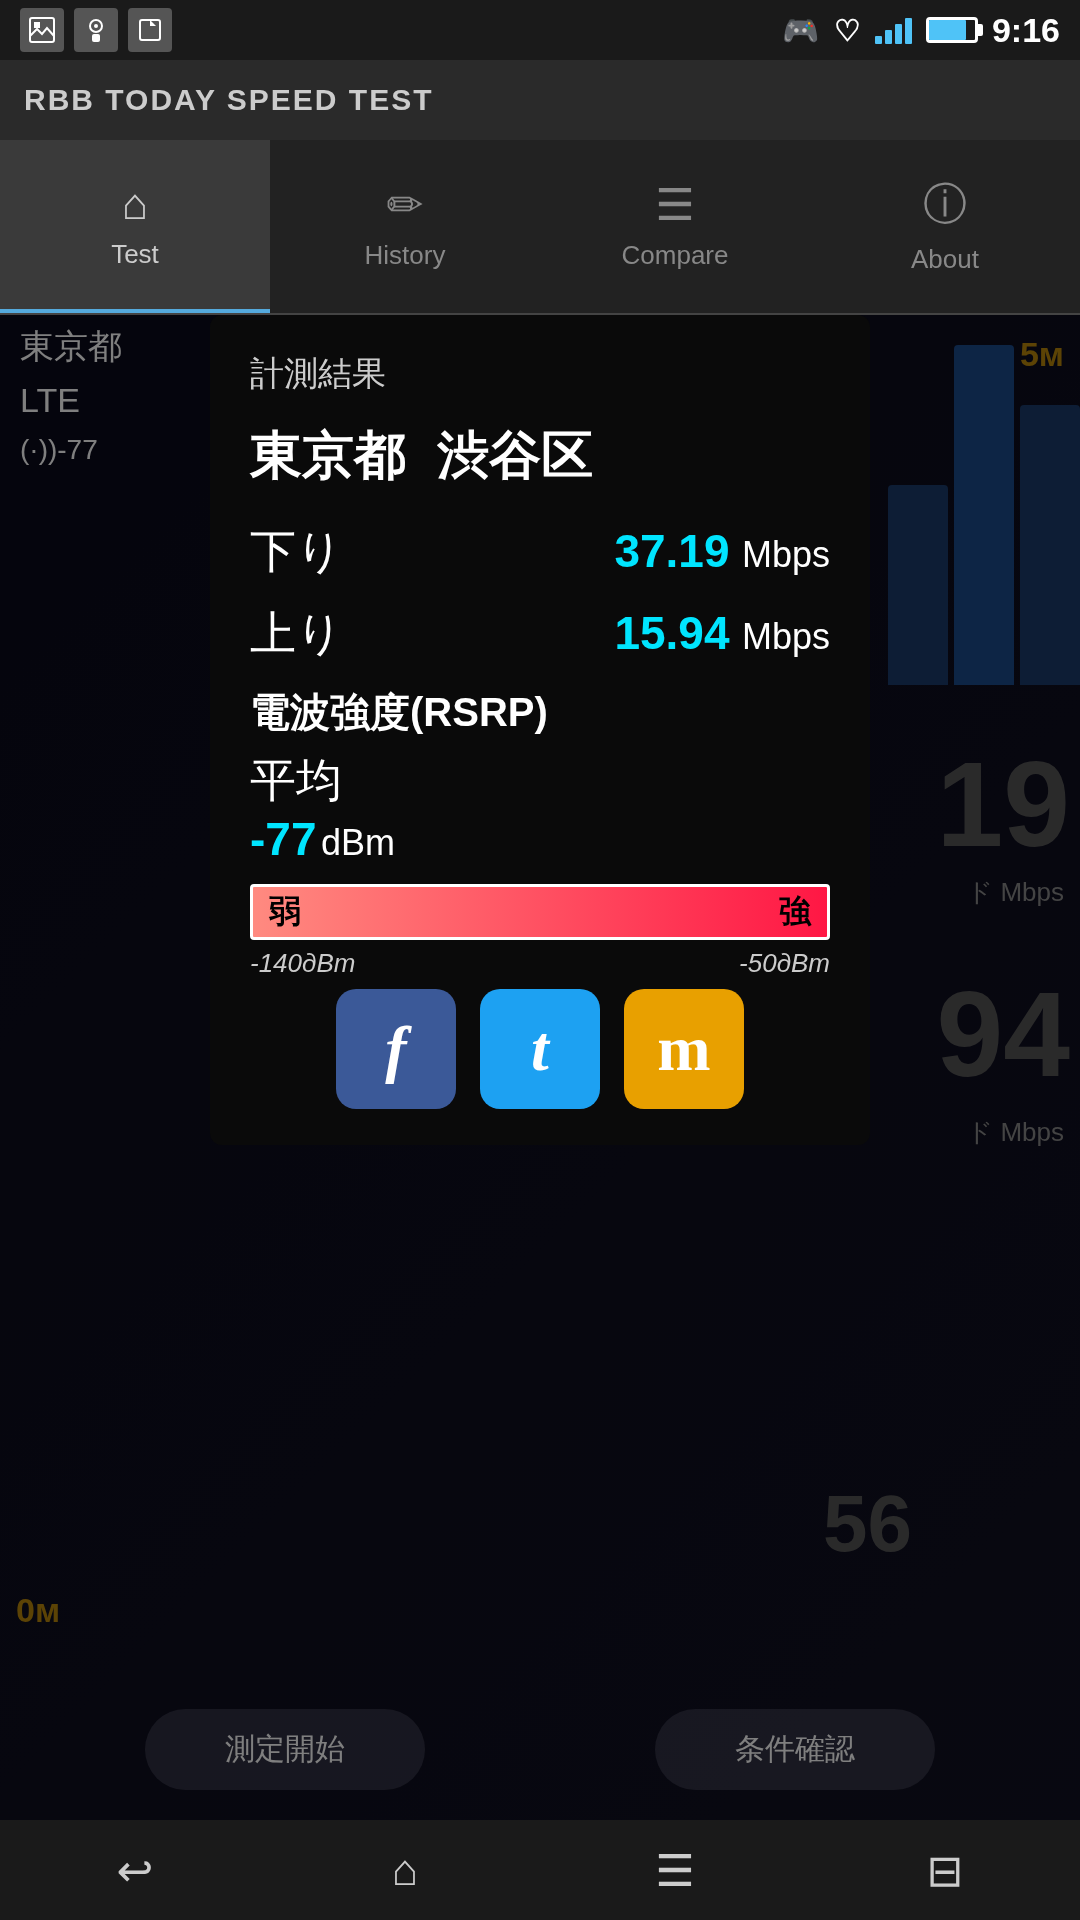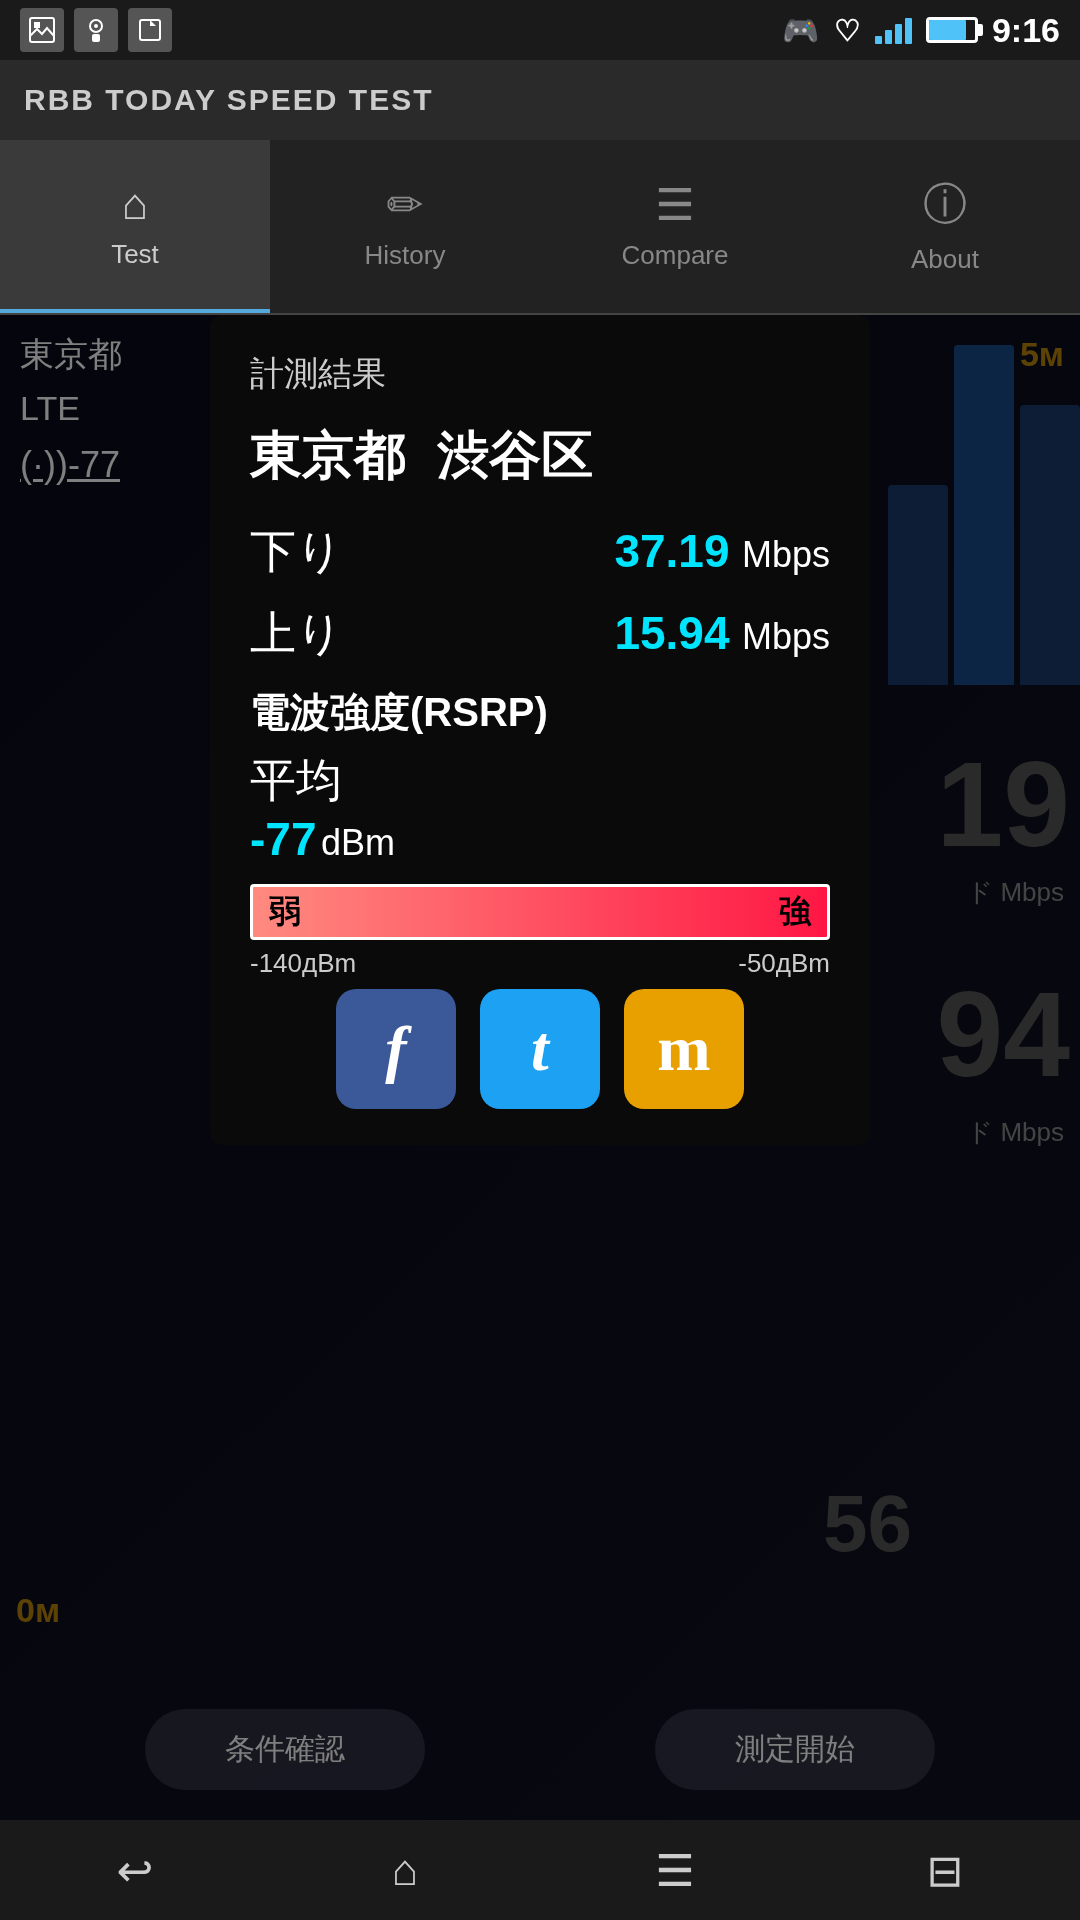--- a/index.html
+++ b/index.html
@@ -125,21 +125,21 @@
     }
     .tab-icon {
       font-size: 44px;
       color: inherit;
     }
 
     
     .bg-text-left {
       position: absolute;
       left: 20px;
-      top: 12px;
+      top: 4px;
       color: #fff;
       font-size: 34px;
       line-height: 1.6;
     }
     .bg-big-number {
       position: absolute;
       right: 20px;
       color: #555;
       font-size: 120px;
       font-weight: bold;
@@ -274,20 +274,21 @@
     }
     .signal-meter-strong {
       font-size: 32px;
       color: #000;
       font-weight: bold;
     }
     .signal-labels {
       display: flex;
       justify-content: space-between;
       margin-bottom: 8px;
+      font-style: italic;
     }
     .signal-label {
       font-size: 26px;
       color: #ccc;
     }
 
     
     .social-row {
       display: flex;
       justify-content: center;
@@ -429,21 +430,21 @@
     </div>
   </div>
 
   <div id="scrollable-content">
 
     <div style="position:absolute;top:0;left:0;right:0;bottom:0;background:linear-gradient(135deg,#0a0a1a 0%,#111122 100%);">
 
       <div class="bg-text-left">
         <div>東京都</div>
         <div>LTE</div>
-        <div style="font-size:36px;text-decoration:underline;">(·))-77</div>
+        <div style="font-size:28px;">(·))-77</div>
       </div>
 
       <div class="bg-bars">
         <div class="bg-bar" style="height:200px;"></div>
         <div class="bg-bar" style="height:340px;background:#1a4a8a;"></div>
         <div class="bg-bar" style="height:280px;"></div>
       </div>
 
       <div style="position:absolute;right:16px;top:20px;color:#b8860b;font-size:34px;font-weight:bold;">5м</div>
 
@@ -455,24 +456,24 @@
         <span>94</span>
       </div>
       <div style="position:absolute;right:16px;top:800px;color:#888;font-size:26px;">ド Mbps</div>
 
       <div style="position:absolute;left:16px;bottom:200px;color:#b8860b;font-size:34px;font-weight:bold;">0м</div>
 
       <div style="position:absolute;right:168px;bottom:260px;color:#555;font-size:80px;font-weight:bold;">56</div>
 
       <div class="bg-buttons">
         <div class="bg-btn">
+          <span>測定開始</span>
+        </div>
+        <div class="bg-btn">
           <span>条件確認</span>
-        </div>
-        <div class="bg-btn">
-          <span>測定開始</span>
         </div>
       </div>
     </div>
 
     <div id="modal-overlay">
       <div id="modal">
         <div class="modal-title">計測結果</div>
         <div class="modal-location">東京都 渋谷区</div>
         <div class="modal-row">
           <span class="modal-label">下り</span>

